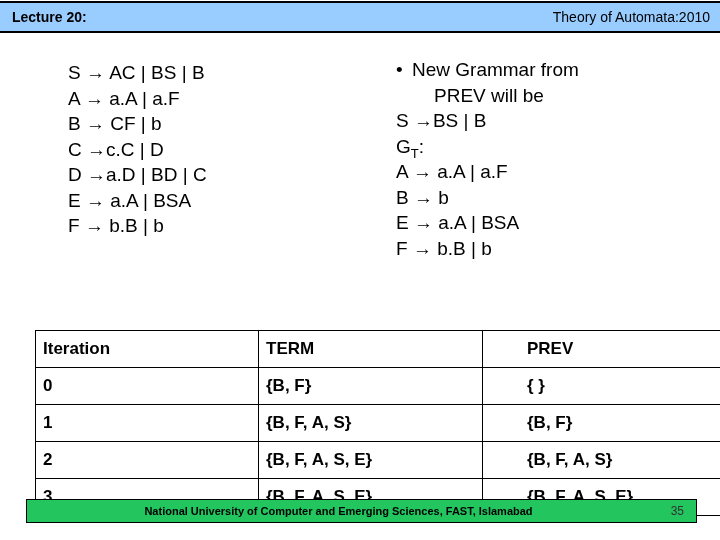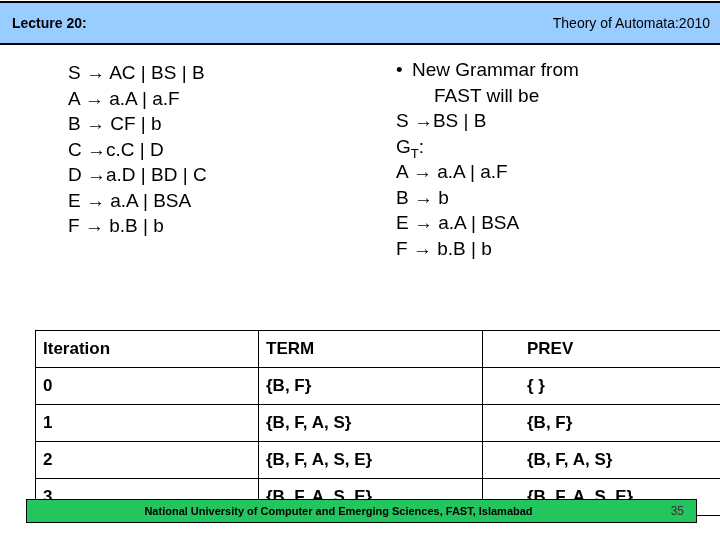--- a/index.html
+++ b/index.html
@@ -14,21 +14,21 @@
     overflow: hidden;
     position: relative;
   }
 
   
   #header-bar {
     position: absolute;
     left: 0px;
     top: 1px;
     width: 720px;
-    height: 44px;
+    height: 32px;
     background: #99ccff;
     border-top: 2px solid #000000;
     border-bottom: 2px solid #000000;
     box-sizing: border-box;
     display: flex;
     align-items: center;
   }
   #header-left {
     position: absolute;
     left: 12px;
@@ -181,21 +181,21 @@
 C →c.C | D
 D →a.D | BD | C
 E → a.A | BSA
 F → b.B | b</div>
 
   <div id="right-block">
     <span class="bullet-line">
       <span class="bullet-dot">•</span>
       <span>New Grammar from</span>
     </span>
-    <span class="bullet-indent">FAST will be</span>
+    <span class="bullet-indent">PREV will be</span>
     <span class="rule-line">S →BS | B</span>
     <span class="rule-line"><span>G</span><span class="sub">T</span><span>:</span></span>
     <span class="rule-line">A → a.A | a.F</span>
     <span class="rule-line">B → b</span>
     <span class="rule-line">E → a.A | BSA</span>
     <span class="rule-line">F → b.B | b</span>
   </div>
 
   <table id="iter-table">
     <tbody>

